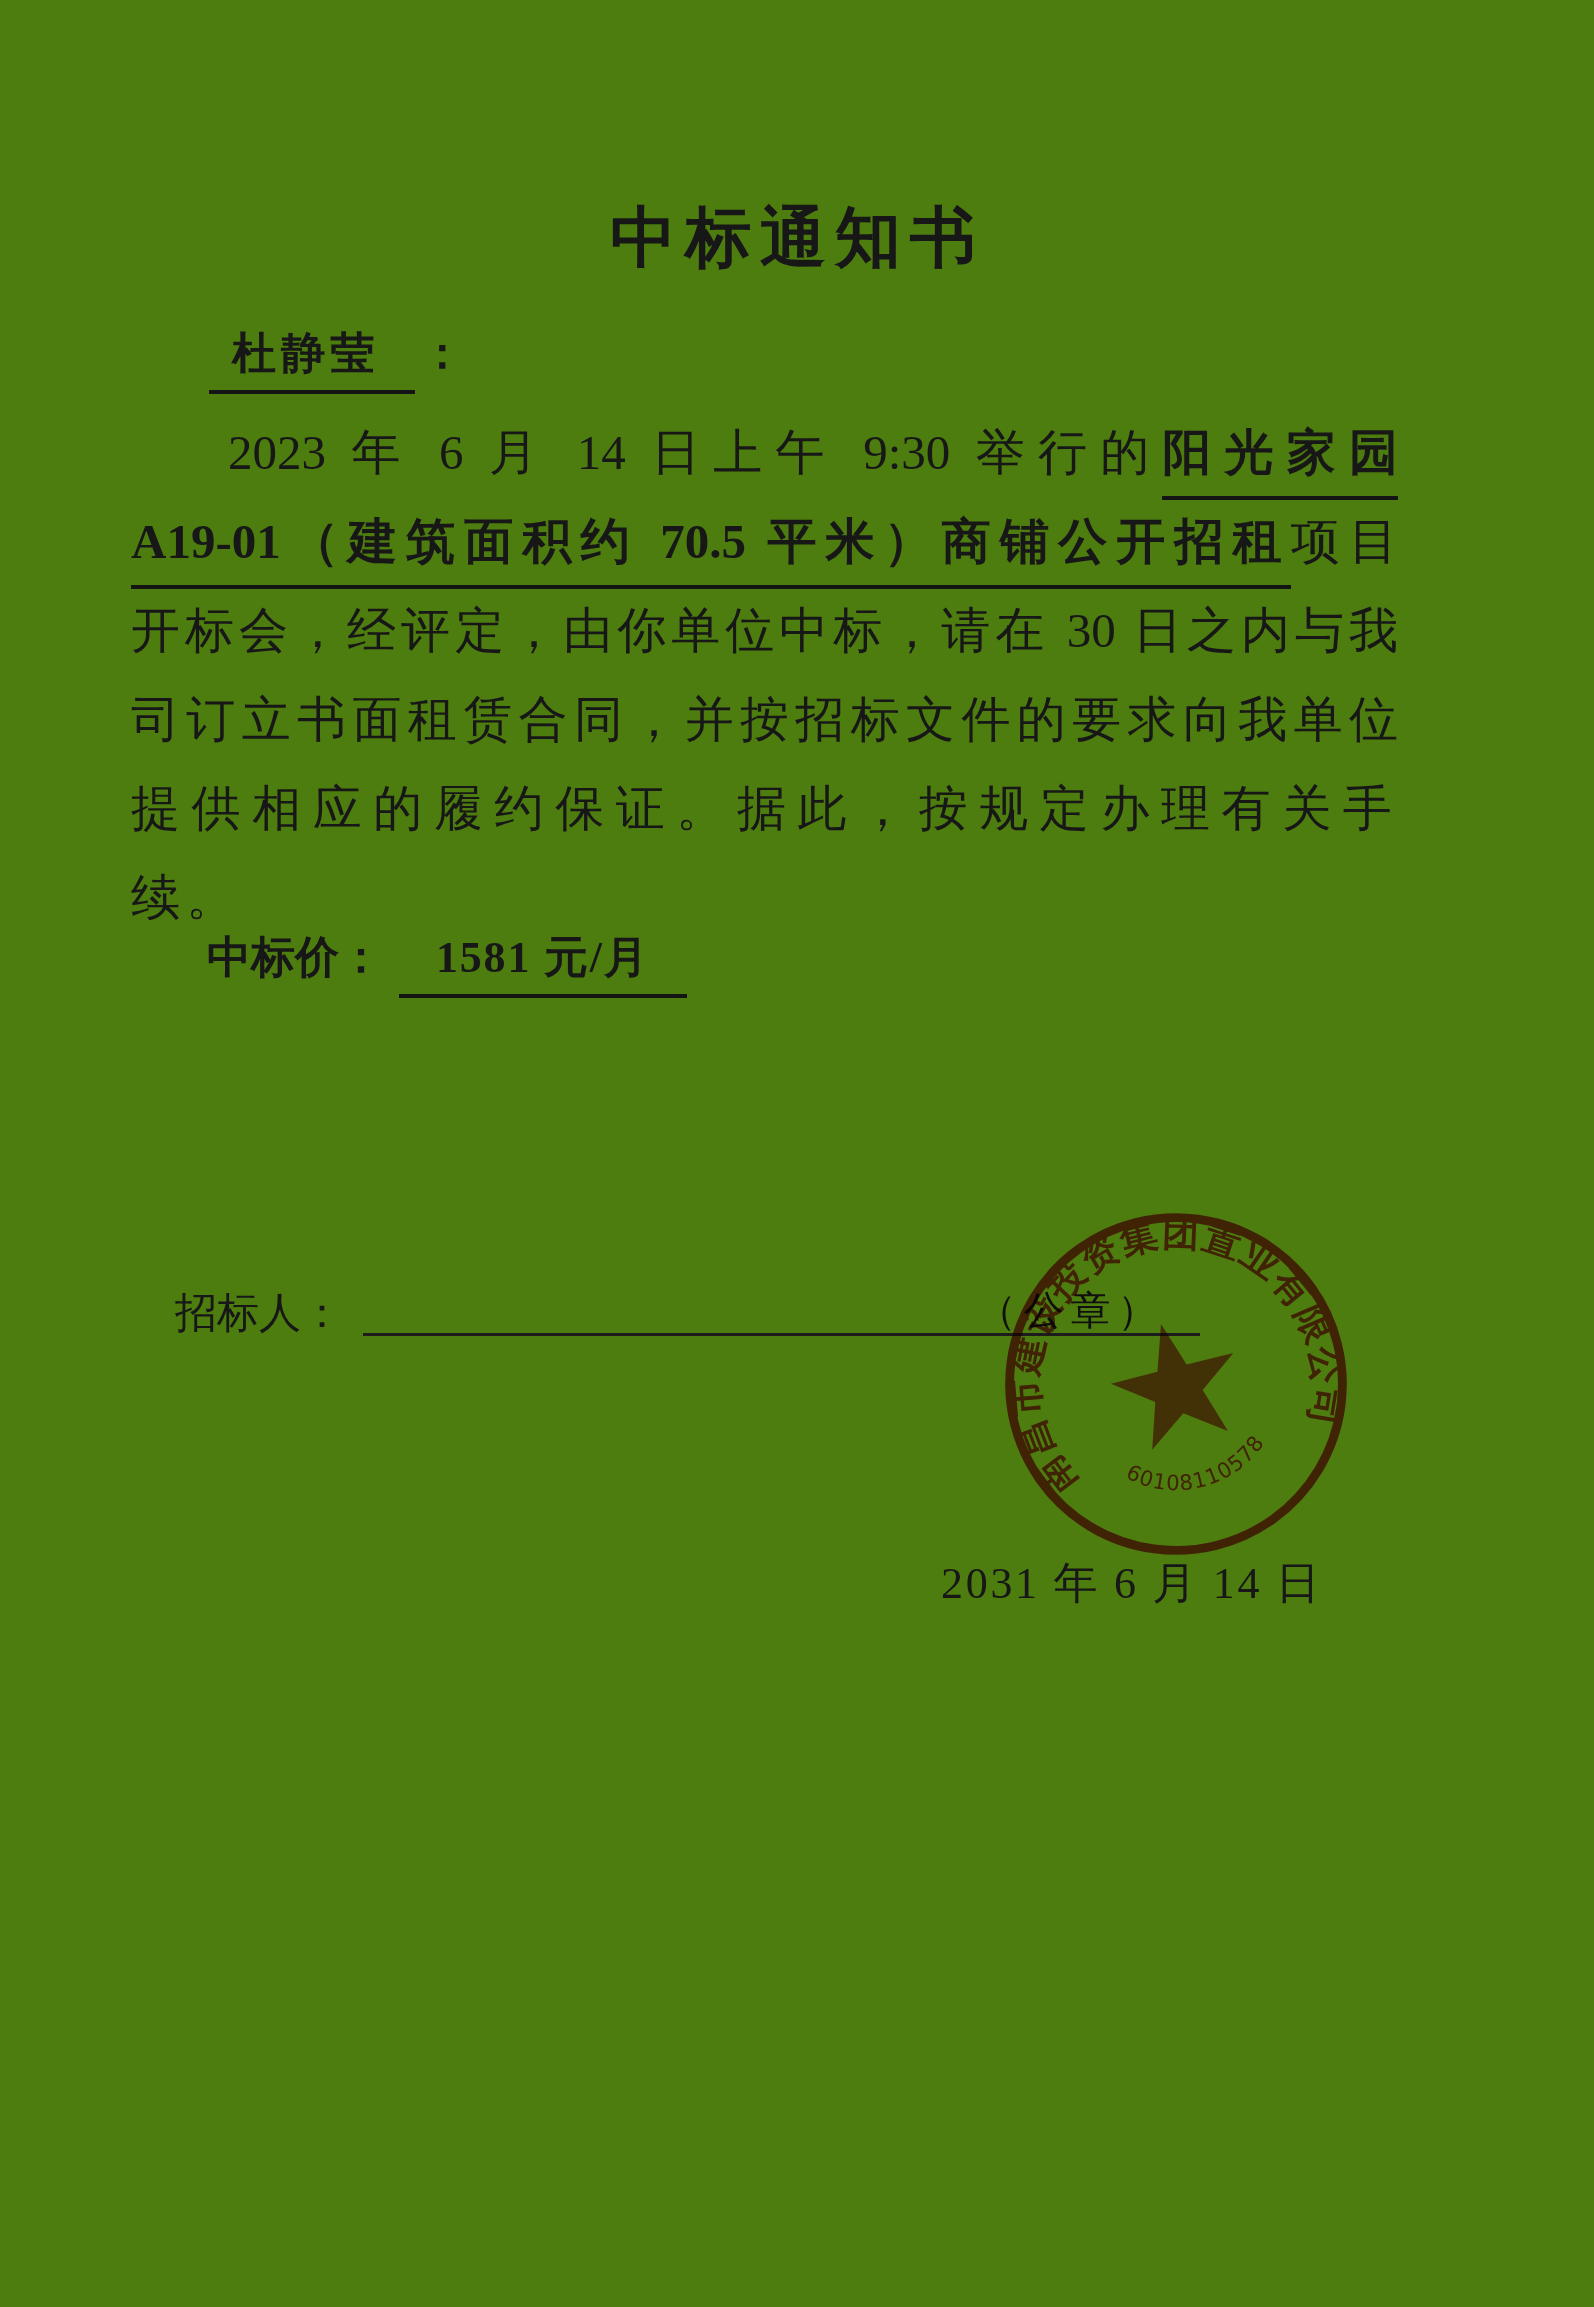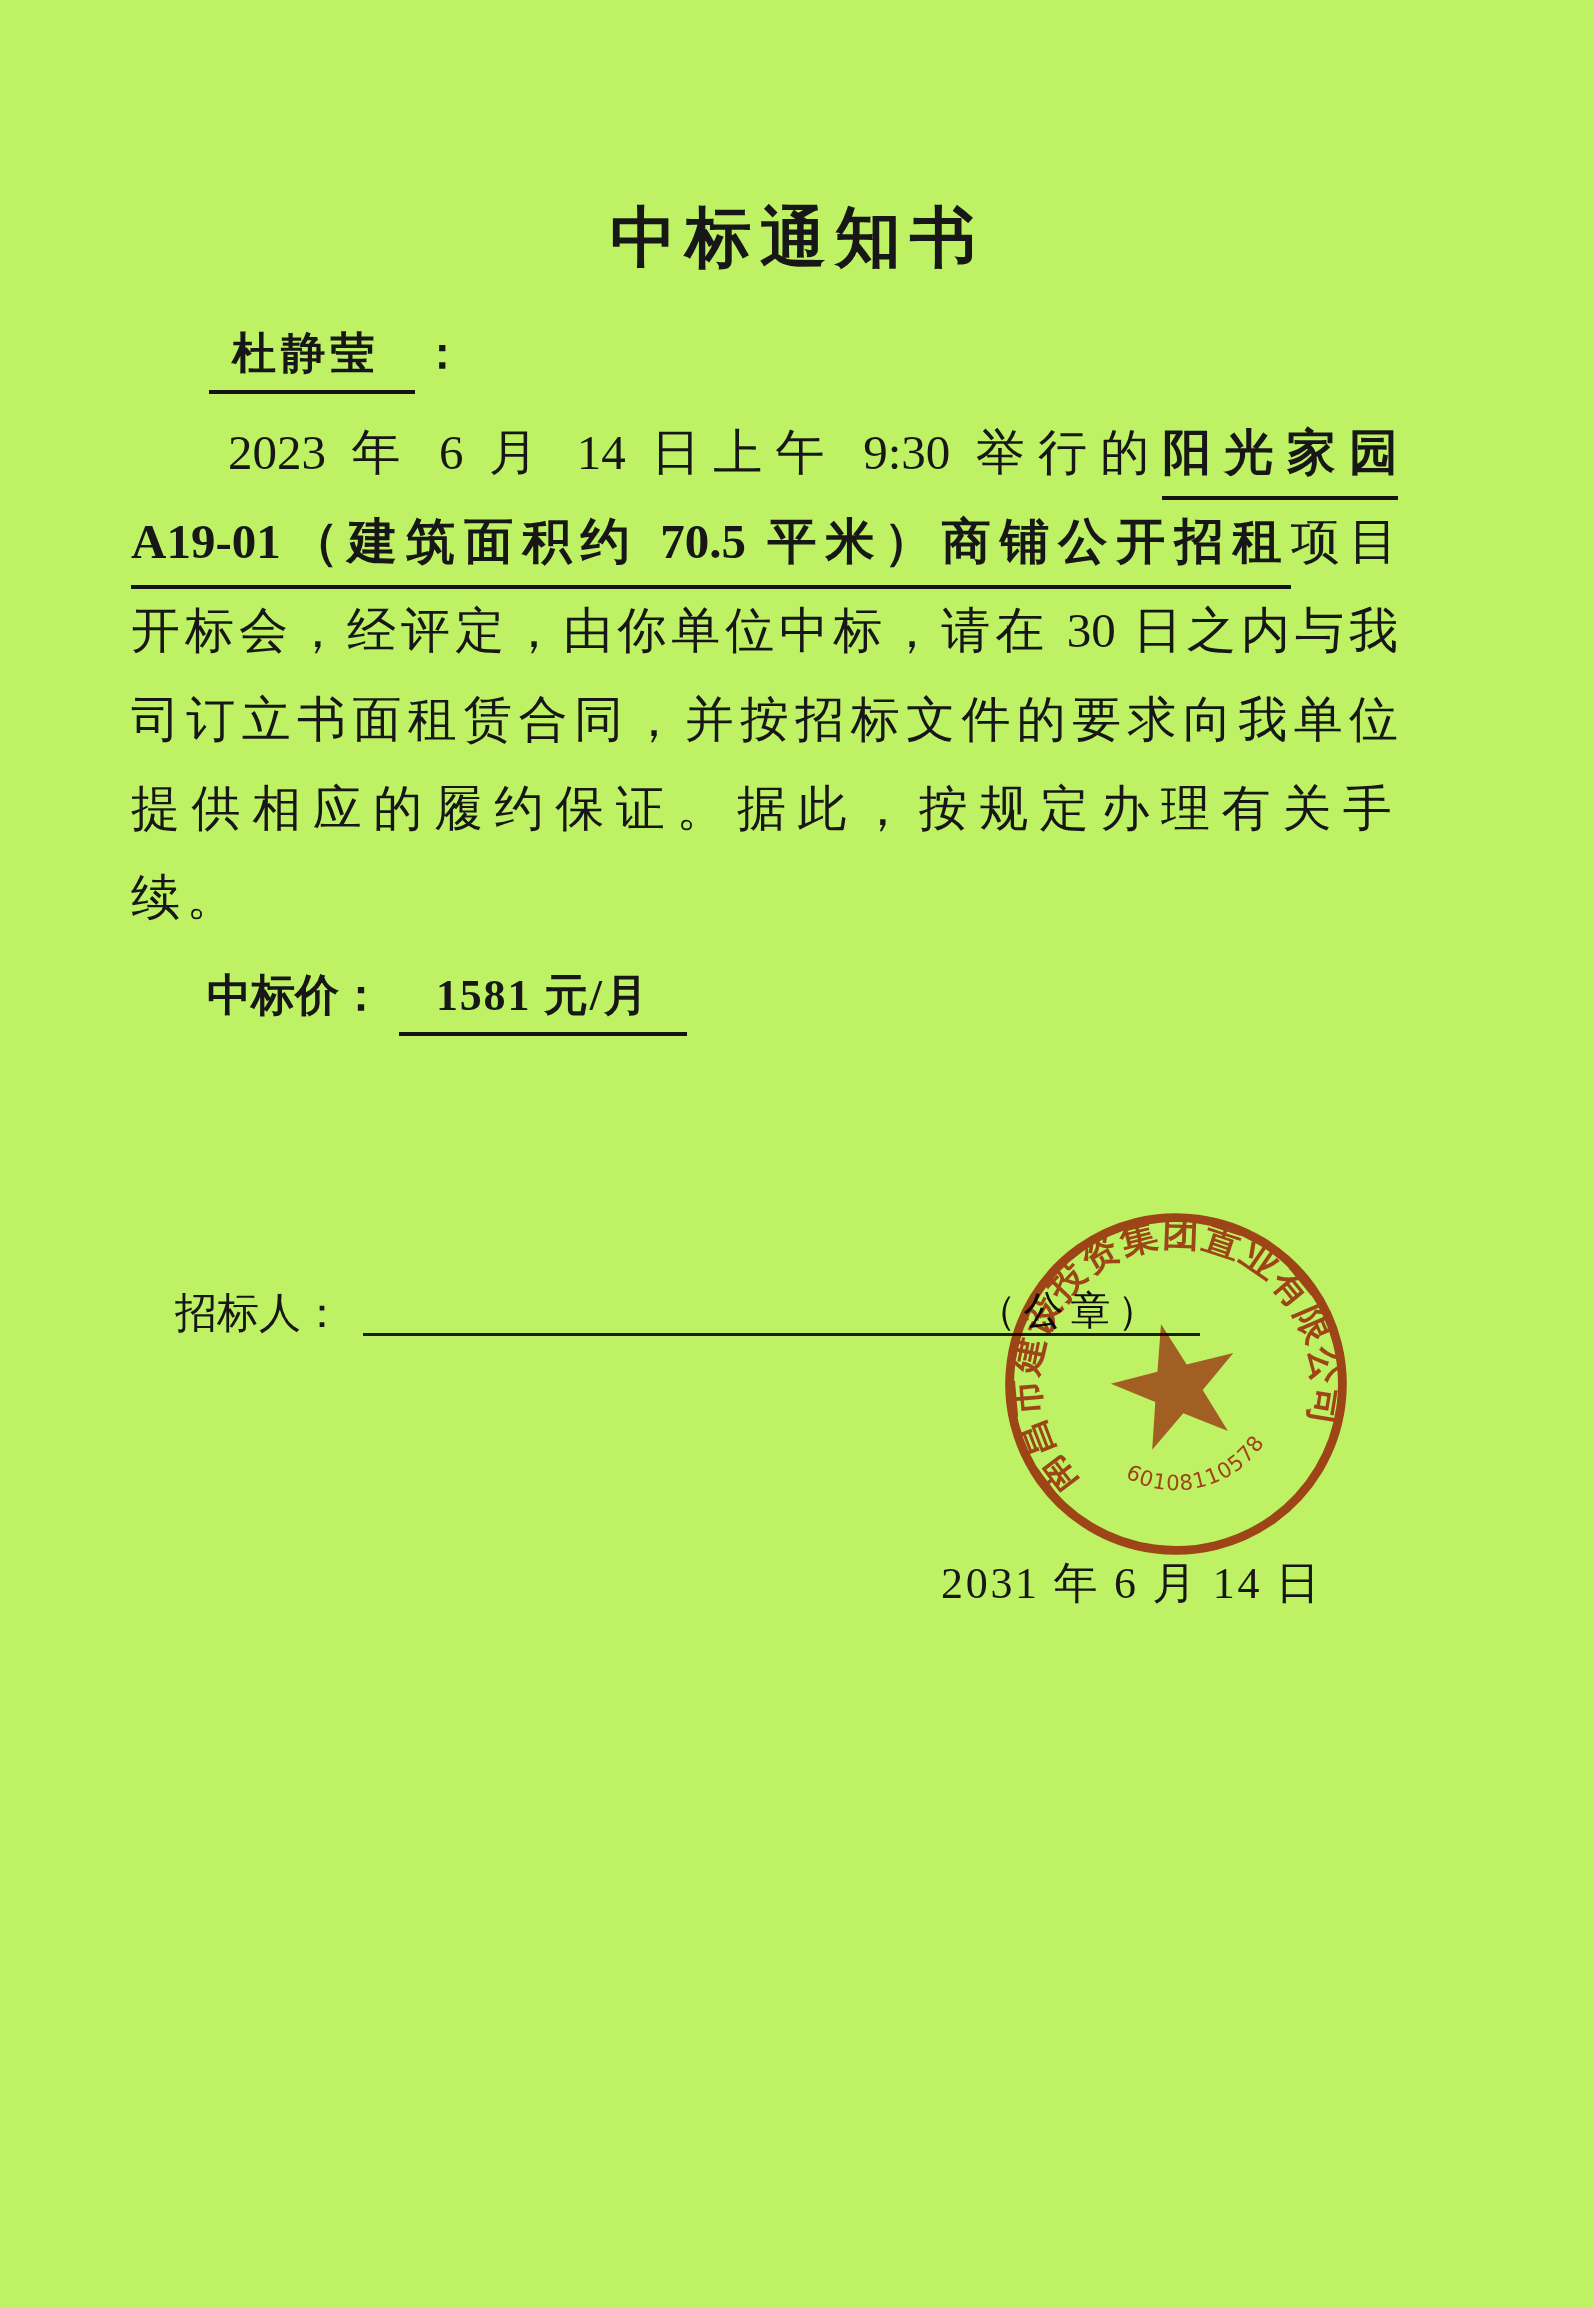--- a/index.html
+++ b/index.html
@@ -1,20 +1,20 @@
 <!DOCTYPE html>
 <html style="font-size:14px"><head>
 <meta charset="utf-8">
 <style>
   html,body{margin:0;padding:0;background:#e8e8e8;}
   .page{
     position:relative;
     width:1595px;height:2307px;
     margin:0 auto;
-    background:#bef264;
+    background:#4d7c0f;
     overflow:hidden;
     font-family:"Liberation Serif","DejaVu Serif",serif;
     color:#171717;
   }
   .title{
     position:absolute;top:193px;left:0;width:100%;
     text-align:center;
     font-size:66px;font-weight:900;letter-spacing:8.9px;
   }
   .addressee{
@@ -39,21 +39,21 @@
   }
   .bline.first{text-indent:97px;}
   .bline.last{text-align-last:left;letter-spacing:6.2px;}
   .hl{
     font-weight:bold;
     border-bottom:4.4px solid #141414;
     padding-bottom:16px;
   }
   .price{
     position:absolute;top:928px;left:207px;
-    font-size:44px;font-weight:bold;white-space:nowrap;margin-top:38px;
+    font-size:44px;font-weight:bold;white-space:nowrap;
   }
   .price .value{
     display:inline-block;
     border-bottom:4.4px solid #141414;
     padding:0 37px 7px 37px;
     margin-left:16px;
     letter-spacing:1.8px;
   }
   .bidder{
     position:absolute;top:1283px;left:175px;

